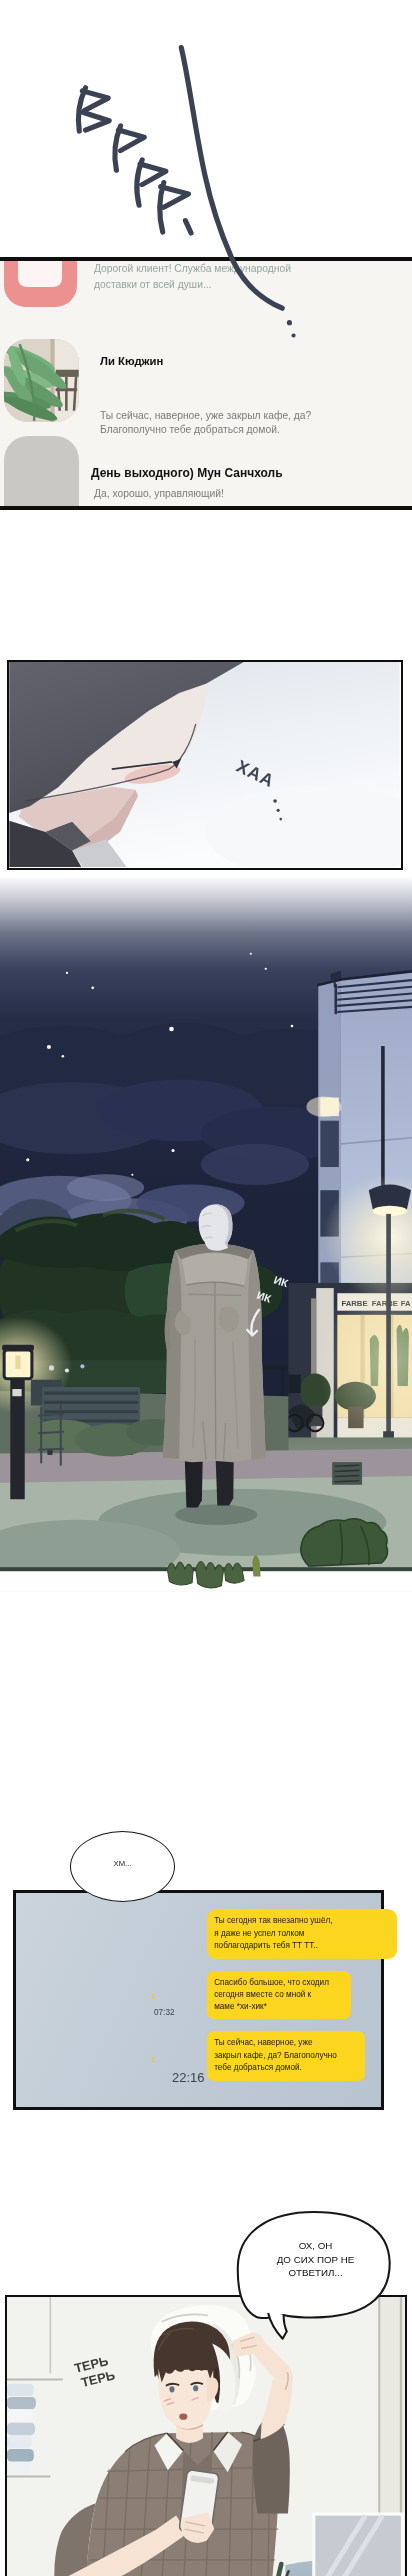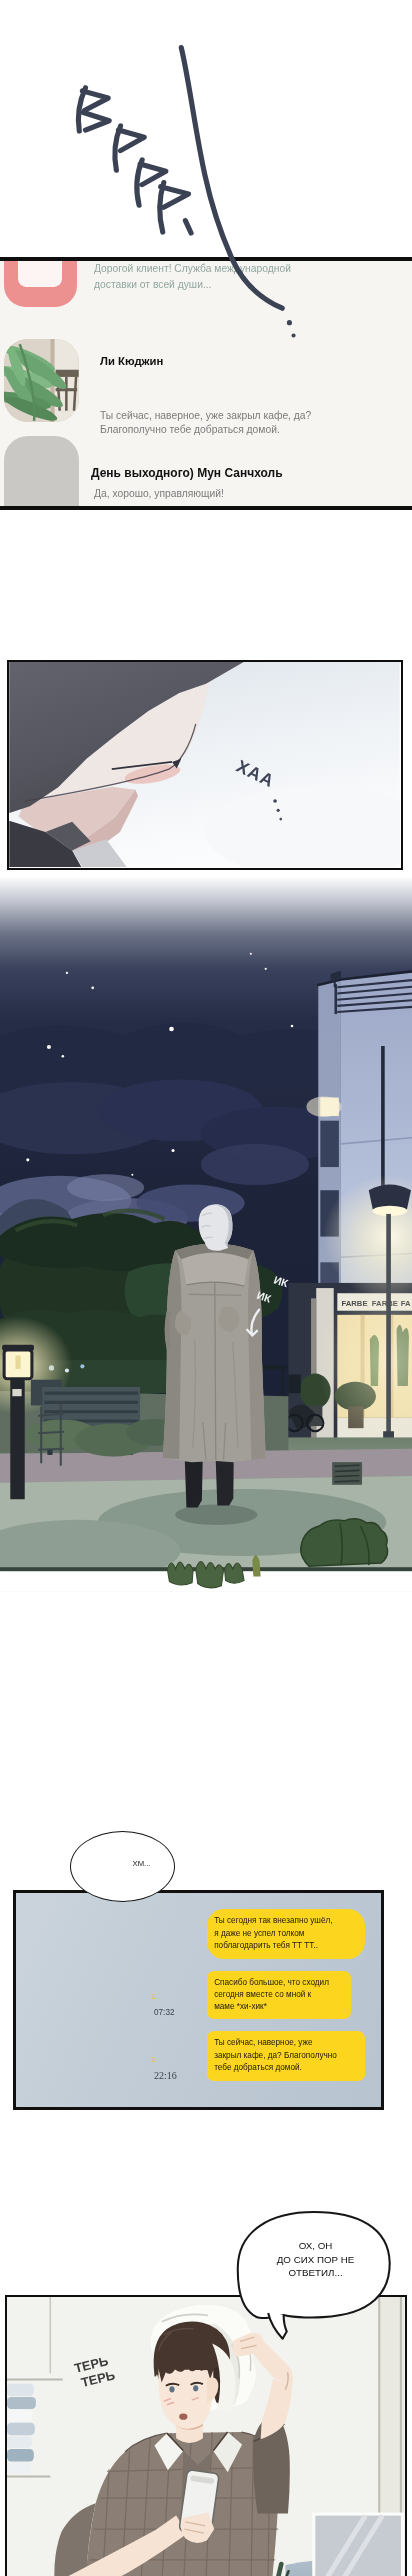--- a/index.html
+++ b/index.html
@@ -380,37 +380,37 @@
 <path d="M325 1346 Q333 1322 341 1346 Q349 1318 359 1346 Q367 1326 375 1348 L373 1372 Q349 1382 329 1370 Z"></path>
 <path d="M380 1346 Q390 1316 400 1346 Q408 1320 418 1346 Q426 1328 434 1348 L430 1378 Q404 1388 384 1374 Z"></path>
 <path d="M436 1346 Q444 1324 452 1346 Q460 1322 470 1346 L474 1368 Q454 1378 438 1368 Z"></path>
 </g>
 <path d="M490 1330 Q496 1308 504 1330 L506 1360 L492 1360 Z" fill="#7a8a46"></path>
 </svg>
 </div>
 
 <div class="abs" style="left:13px;top:1890px;width:371px;height:220px;background:linear-gradient(115deg,#cbd4dc 0%,#c0cbd5 45%,#b7c3cf 100%);border:3.6px solid #101010;box-sizing:border-box;">
 
-  <div class="abs" style="left:191px;top:16px;width:158px;background:#fcd51e;border-radius:17px;padding:6.2px 7.2px;box-sizing:border-box;font-size:8.2px;line-height:12.4px;color:#1e1a10;">Ты сегодня так внезапно ушёл,<br>я даже не успел толком<br>поблагодарить тебя ТТ ТТ..</div>
+  <div class="abs" style="left:191px;top:16px;width:190px;background:#fcd51e;border-radius:9px;padding:6.2px 7.2px;box-sizing:border-box;font-size:8.2px;line-height:12.4px;color:#1e1a10;">Ты сегодня так внезапно ушёл,<br>я даже не успел толком<br>поблагодарить тебя ТТ ТТ..</div>
 
   <div class="abs" style="left:191px;top:78px;width:144px;background:#fcd51e;border-radius:7.2px;padding:6.2px 7.2px;box-sizing:border-box;font-size:8.2px;line-height:12px;color:#1e1a10;">Спасибо большое, что сходил<br>сегодня вместе со мной к<br>маме *хи-хик*</div>
 
   <div class="abs" style="left:135px;top:99px;color:#e8c832;font-size:7.7px;font-weight:bold;">1</div>
 
   <div class="abs" style="left:138px;top:115px;color:#3c424a;font-size:8.2px;">07:32</div>
 
   <div class="abs" style="left:191px;top:138px;width:158px;background:#fcd51e;border-radius:7px;padding:6.2px 7.2px;box-sizing:border-box;font-size:8.2px;line-height:12.4px;color:#1e1a10;">Ты сейчас, наверное, уже<br>закрыл кафе, да? Благополучно<br>тебе добраться домой.</div>
 
   <div class="abs" style="left:135px;top:162px;color:#e8c832;font-size:7.7px;font-weight:bold;">1</div>
 
-  <div class="abs" style="left:138px;top:177px;color:#3c424a;font-size:10px;font-family:Liberation Serif, serif;">22:16</div>
+  <div class="abs" style="left:156px;top:177px;color:#3c424a;font-size:13px;">22:16</div>
 </div>
 
 <div class="abs" style="left:70px;top:1831px;width:103px;height:69px;background:#ffffff;border:1.5px solid #141414;border-radius:50%;z-index:4;">
-  <div class="abs" style="left:0;top:27px;width:103px;text-align:center;font-size:7.7px;color:#222;margin-left:19px;">ХМ...</div>
+  <div class="abs" style="left:0;top:27px;width:103px;text-align:center;font-size:7.7px;color:#222;">ХМ...</div>
 </div>
 
 <div class="abs" style="left:234px;top:2209px;width:160px;height:139px;z-index:6;">
 <svg width="160" height="139" viewBox="0 0 310 270">
 <path d="M155 6 C240 6 300 36 302 104 C303 160 268 206 172 210 C160 211 120 212 96 206 C70 214 48 212 44 210 C14 196 6 158 7 112 C9 42 70 6 155 6 Z" fill="#ffffff" stroke="#161616" stroke-width="4"></path>
 <path d="M66 202 Q72 228 94 252 L102 238 Q96 224 96 206" fill="#ffffff" stroke="#161616" stroke-width="4" stroke-linejoin="round"></path>
 <text x="158" y="78" text-anchor="middle" font-family="Liberation Sans,sans-serif" font-size="19" fill="#111">ОХ, ОН</text>
 <text x="158" y="104" text-anchor="middle" font-family="Liberation Sans,sans-serif" font-size="19" fill="#111">ДО СИХ ПОР НЕ</text>
 <text x="158" y="130" text-anchor="middle" font-family="Liberation Sans,sans-serif" font-size="19" fill="#111">ОТВЕТИЛ...</text>
 </svg>

